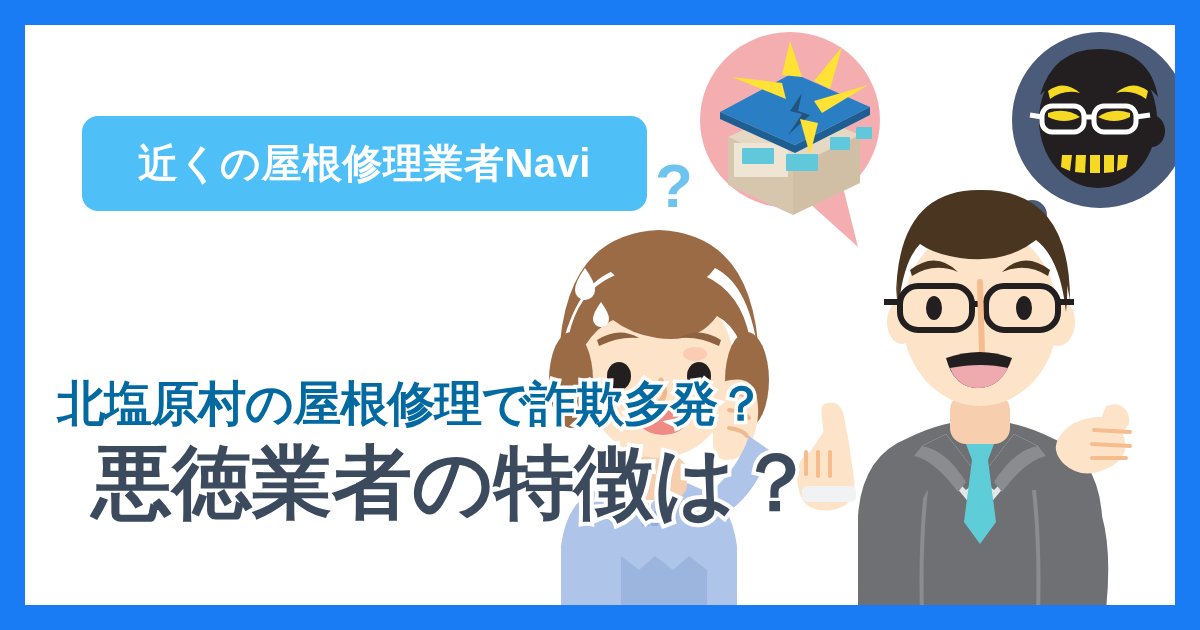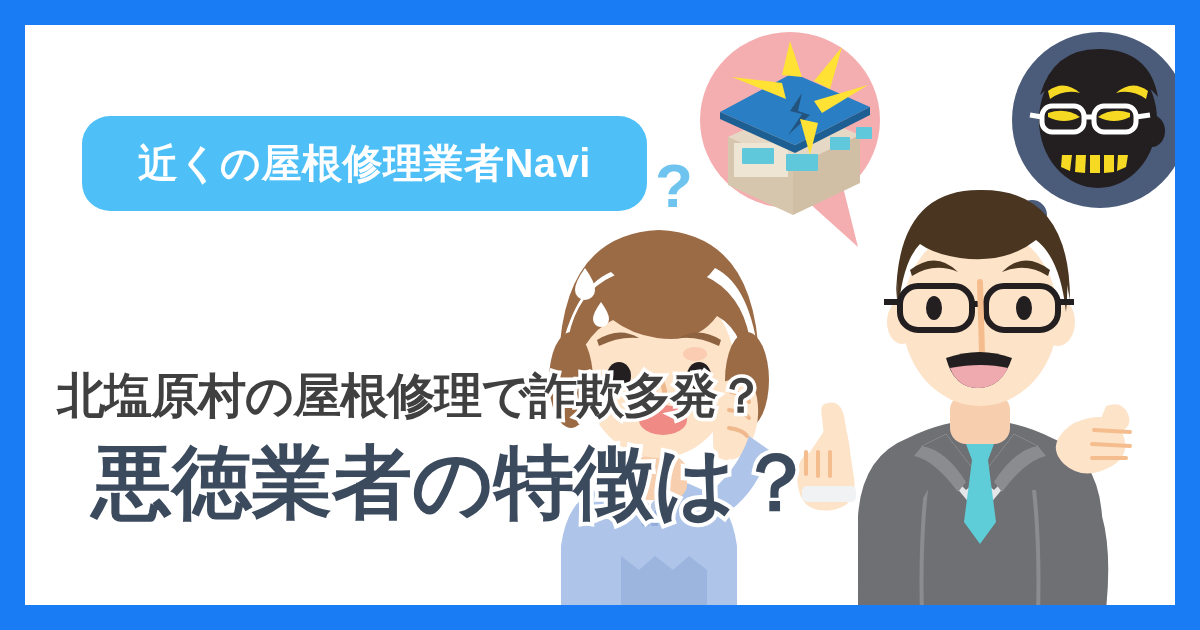--- a/index.html
+++ b/index.html
@@ -15,42 +15,42 @@
   #canvas {
     position:absolute; left:25px; top:25px;
     width:1150px; height:580px;
     background:#ffffff; overflow:hidden;
   }
 
   
   .badge {
     position:absolute; left:57px; top:91px;
     width:565px; height:95px;
-    background:#4fc0f7; border-radius:28px;
+    background:#4fc0f7; border-radius:16px;
     display:flex; align-items:center; justify-content:center;
     z-index:40;
   }
   .badge-label {
     color:#ffffff; font-size:40px; font-weight:bold;
     letter-spacing:0.5px; white-space:nowrap;
   }
   .qmark-badge {
     position:absolute; left:630px; top:130px;
     color:#6ec4ef; font-size:62px; font-weight:bold;
     z-index:41; line-height:1;
   }
 
   
   .headline-wrap {
     position:absolute; left:0; top:335px; width:810px;
     z-index:60; pointer-events:none;
   }
   .hl1 {
-    position:absolute; left:32px; top:4px;
-    font-size:48px; font-weight:bold; color:#404040;
+    position:absolute; left:32px; top:12px;
+    font-size:48px; font-weight:bold; color:#0369a1;
     white-space:nowrap; letter-spacing:-1px;
     -webkit-text-stroke:7px #ffffff; paint-order:stroke fill;
   }
   .hl2 {
     position:absolute; left:67px; top:70px;
     font-size:80px; font-weight:bold; color:#3c4a5e;
     white-space:nowrap; letter-spacing:0px;
     -webkit-text-stroke:8px #ffffff; paint-order:stroke fill;
   }
 

